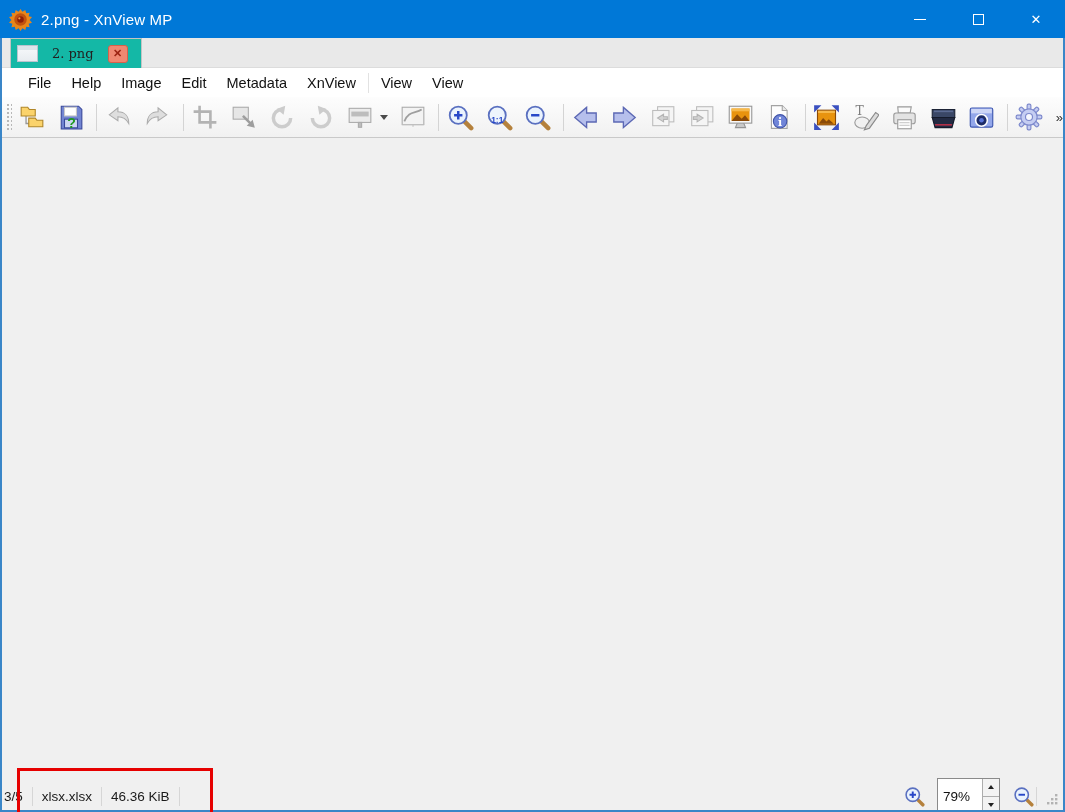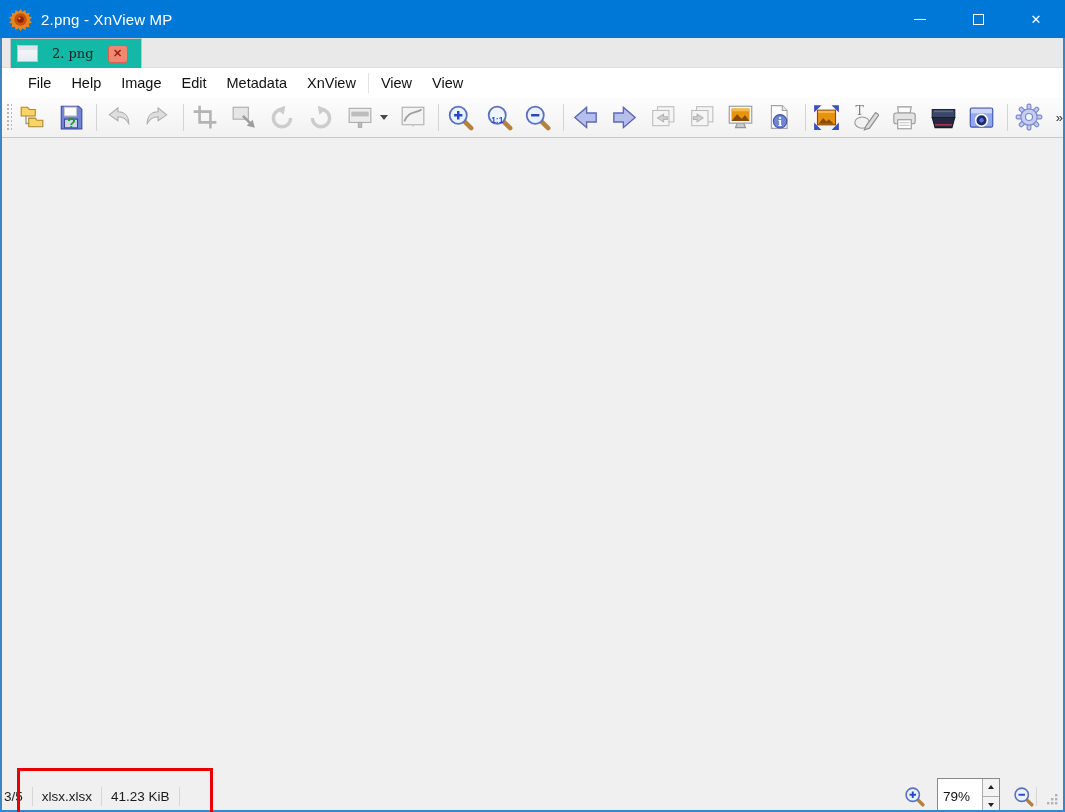--- a/index.html
+++ b/index.html
@@ -382,21 +382,21 @@
   <span class="tb-more">»</span>
 </div>
 
 <div class="content"></div>
 
 <div class="statusbar">
   <span class="sb-cell first">3/5</span>
   <span class="sb-sep"></span>
   <span class="sb-cell">xlsx.xlsx</span>
   <span class="sb-sep"></span>
-  <span class="sb-cell">41.23 KiB</span>
+  <span class="sb-cell">46.36 KiB</span>
   <span class="sb-sep"></span>
   <span class="sb-spacer"></span>
 
   <span class="sb-icon">
     <svg width="21" height="21" viewBox="0 0 24 24">
       <line x1="15" y1="15" x2="21.5" y2="21.5" stroke="#b5813c" stroke-width="4" stroke-linecap="round"></line>
       <circle cx="10" cy="10" r="7.6" fill="#eaf3fd" stroke="#5a70c0" stroke-width="1.8"></circle>
       <path d="M10 6.3 v7.4 M6.3 10 h7.4" stroke="#2848c8" stroke-width="2.2"></path>
     </svg>
   </span>

